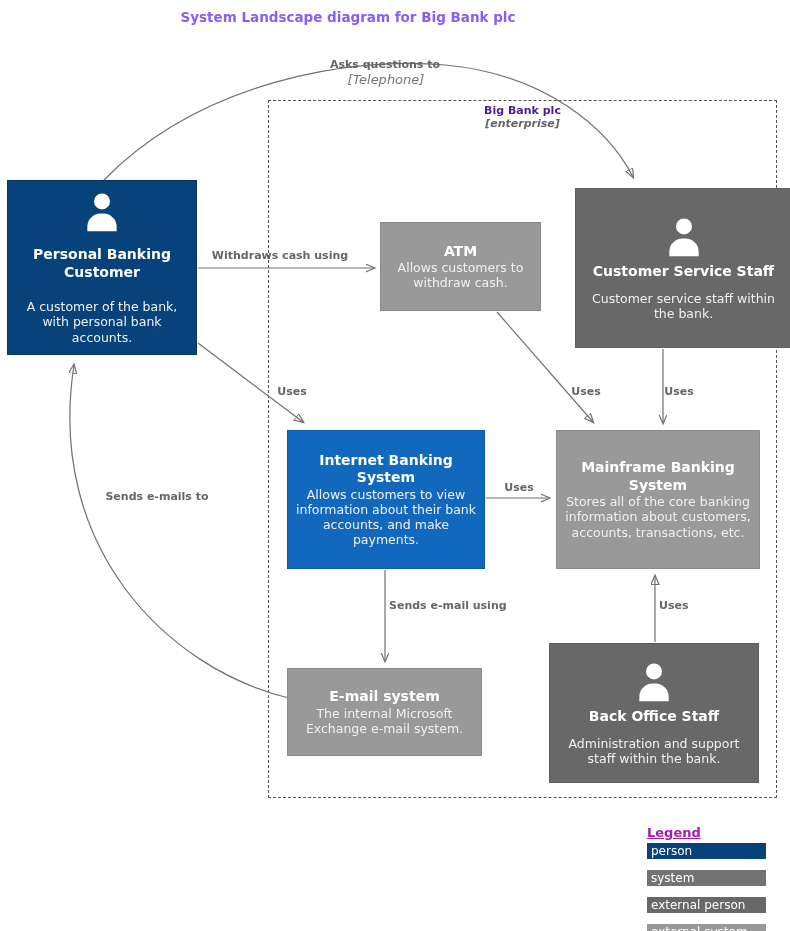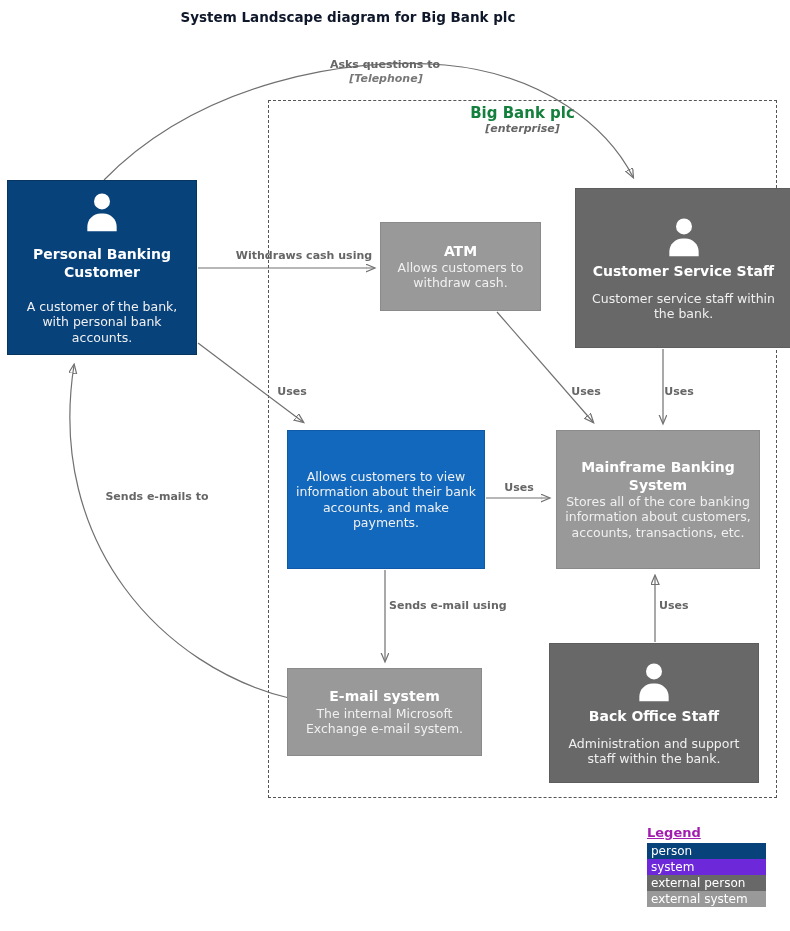--- a/index.html
+++ b/index.html
@@ -5,29 +5,29 @@
   * { margin:0; padding:0; box-sizing:border-box; }
   html,body { background:#ffffff; }
   body {
     font-family:"DejaVu Sans","Liberation Sans",sans-serif;
     width:790px; height:931px; position:relative; overflow:hidden;
   }
   .canvas { position:absolute; left:0; top:0; width:790px; height:931px; }
 
   .diagram-title {
     position:absolute; left:0; top:9; width:696px; top:9px;
-    text-align:center; font-size:13.5px; font-weight:bold; color:#0f172a;
+    text-align:center; font-size:13.5px; font-weight:bold; color:#8b5cf6;
   }
 
   .boundary {
     position:absolute; left:268px; top:100px; width:509px; height:698px;
     border:1.3px dashed #555; background:transparent;
   }
   .boundary-label { position:absolute; left:268px; top:105px; width:509px; text-align:center; }
-  .boundary-name { font-size:15px; font-weight:bold; color:#15803d; line-height:1.1; }
+  .boundary-name { font-size:11px; font-weight:bold; color:#4c1d95; line-height:1.1; }
   .boundary-type { font-size:11px; font-weight:bold; color:#666;font-style:italic; }
 
   svg.edges { position:absolute; left:0; top:0; width:790px; height:931px; pointer-events:none; }
   svg.edges path, svg.edges line { stroke:#707070; stroke-width:1.2; fill:none; }
 
   .node {
     position:absolute; display:flex; flex-direction:column; align-items:center;
     justify-content:center; text-align:center; color:#fff; padding:6px 8px;
     cursor:default;
   }
@@ -43,28 +43,28 @@
   .n-mbs   { left:556px; top:430px; width:204px; height:139px; border:1px solid #8a8a8a; }
   .n-email { left:287px; top:668px; width:195px; height:88px;  border:1px solid #8a8a8a; }
   .n-bos   { left:549px; top:643px; width:210px; height:140px; border:1px solid #5d5d5d; }
 
   .edge-label {
     position:absolute; font-size:11px; font-weight:bold; color:#666;
     white-space:nowrap; transform:translateX(-50%);
   }
   .edge-label.left-anchor { transform:none; }
   .edge-sublabel {
-    position:absolute; font-size:11px; font-style:italic; font-weight:bold;
+    position:absolute; font-size:13px; font-style:italic; font-weight:normal;
     color:#777; white-space:nowrap; transform:translateX(-50%);
   }
 
   .legend { position:absolute; left:647px; top:825px; width:122px; }
   .legend-title { font-size:13px; font-weight:bold; color:#a21caf; text-decoration:underline; margin-bottom:3px; }
   .legend-row {
-    width:119px; height:16px; margin-bottom:0; color:#fff;
+    width:119px; height:16px; margin-bottom:11px; color:#fff;
     font-size:12px; line-height:16px; padding-left:4px;
   }
 </style>
 </head>
 <body>
 
 <div class="canvas">
 
   <div class="diagram-title">System Landscape diagram for Big Bank plc</div>
 
@@ -86,21 +86,21 @@
     <path d="M 497,312 L 593,422" marker-end="url(#ah)"></path>
     <path d="M 663,349 V 423" marker-end="url(#ah)"></path>
     <path d="M 486,498 H 549" marker-end="url(#ah)"></path>
     <path d="M 385,570 V 661" marker-end="url(#ah)"></path>
     <path d="M 655,642 V 576" marker-end="url(#ah)"></path>
     <path d="M 289,698 C 165,668 46,545 74,365" marker-end="url(#ah)"></path>
   </svg>
 
   <div class="edge-label" style="left:385px; top:58px;">Asks questions to</div>
   <div class="edge-sublabel" style="left:386px; top:72px;">[Telephone]</div>
-  <div class="edge-label" style="left:304px; top:249px;">Withdraws cash using</div>
+  <div class="edge-label" style="left:280px; top:249px;">Withdraws cash using</div>
   <div class="edge-label" style="left:292px; top:385px;">Uses</div>
   <div class="edge-label" style="left:586px; top:385px;">Uses</div>
   <div class="edge-label" style="left:679px; top:385px;">Uses</div>
   <div class="edge-label" style="left:519px; top:481px;">Uses</div>
   <div class="edge-label left-anchor" style="left:389px; top:599px;">Sends e-mail using</div>
   <div class="edge-label left-anchor" style="left:659px; top:599px;">Uses</div>
   <div class="edge-label" style="left:157px; top:490px;">Sends e-mails to</div>
 
   <div class="node person-node n-pbc" style="background-color: rgb(8, 66, 123); gap: 8px;">
     <div class="person-icon">
@@ -123,20 +123,21 @@
       <svg viewBox="0 0 48 48" width="46" height="44">
         <circle cx="24" cy="12.5" r="8.7" fill="#fff"></circle>
         <path d="M8,45 v-5 c0,-8 6.5,-14.5 14.5,-14.5 h3 c8,0 14.5,6.5 14.5,14.5 v5 z" fill="#fff"></path>
       </svg>
     </div>
     <div class="node-title">Customer Service Staff</div>
     <div class="node-desc">Customer service staff within the bank.</div>
   </div>
 
   <div class="node n-ibs" style="background-color: rgb(17, 104, 189);">
+    <div class="node-title">Internet Banking System</div>
     <div class="node-desc">Allows customers to view information about their bank accounts, and make payments.</div>
   </div>
 
   <div class="node n-mbs" style="background-color: rgb(153, 153, 153);">
     <div class="node-title">Mainframe Banking System</div>
     <div class="node-desc">Stores all of the core banking information about customers, accounts, transactions, etc.</div>
   </div>
 
   <div class="node n-email" style="background-color: rgb(153, 153, 153);">
     <div class="node-title">E-mail system</div>
@@ -150,18 +151,18 @@
         <path d="M8,45 v-5 c0,-8 6.5,-14.5 14.5,-14.5 h3 c8,0 14.5,6.5 14.5,14.5 v5 z" fill="#fff"></path>
       </svg>
     </div>
     <div class="node-title">Back Office Staff</div>
     <div class="node-desc">Administration and support staff within the bank.</div>
   </div>
 
   <div class="legend">
     <div class="legend-title">Legend</div>
     <div class="legend-row" style="background-color: rgb(8, 66, 123);">person</div>
-    <div class="legend-row" style="background-color: #6d28d9;">system</div>
+    <div class="legend-row" style="background-color: #737373;">system</div>
     <div class="legend-row" style="background-color: rgb(104, 104, 104);">external person</div>
     <div class="legend-row" style="background-color: rgb(153, 153, 153);">external system</div>
   </div>
 
 </div>
 
 </body></html>

